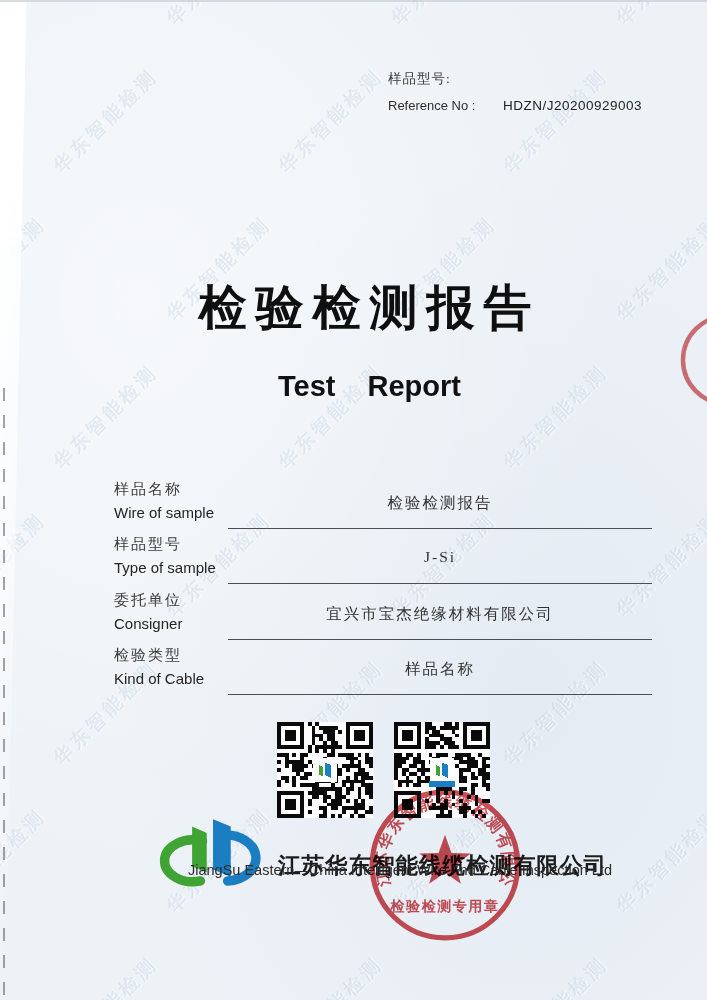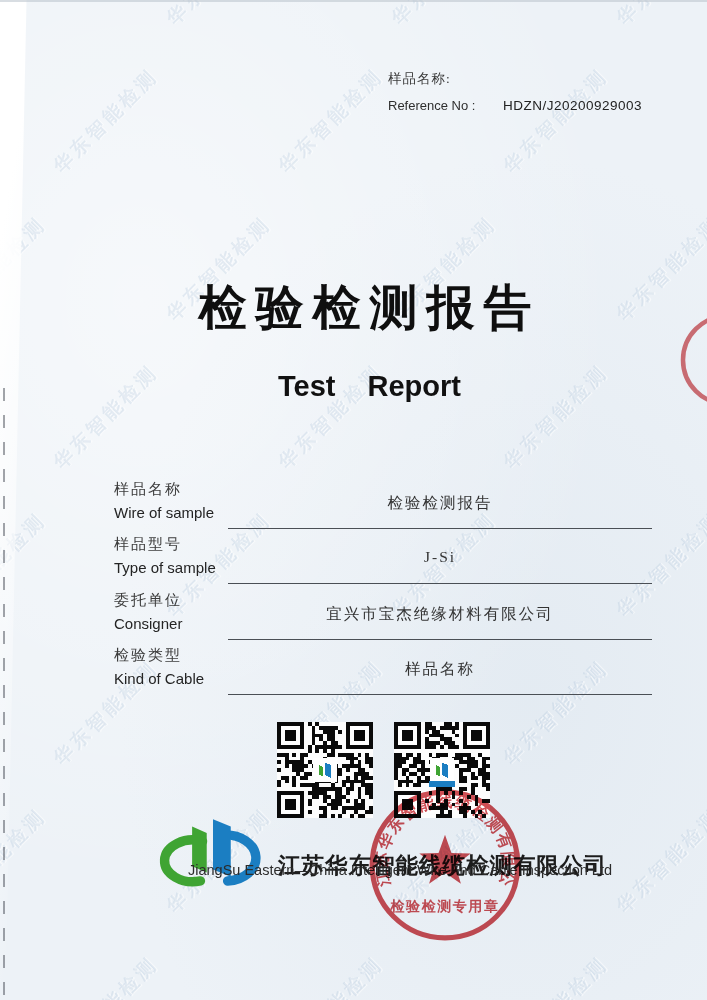--- a/index.html
+++ b/index.html
@@ -98,21 +98,21 @@
       <span class="wm-tile" style="left: 600px; top: 848px; color: rgba(125, 160, 198, 0.17);">华东智能检测</span>
       <span class="wm-tile" style="left: 37px; top: 996px; color: rgba(125, 160, 198, 0.17);">华东智能检测</span>
       <span class="wm-tile" style="left: 262px; top: 996px; color: rgba(125, 160, 198, 0.17);">华东智能检测</span>
       <span class="wm-tile" style="left: 487px; top: 996px; color: rgba(125, 160, 198, 0.17);">华东智能检测</span>
     </div>
 
   <div class="scan-margin"></div>
   <div class="scan-edge-line"></div>
   <div class="scan-top-line"></div>
 
-  <div class="abs report-no-cn serif">样品名称:</div>
+  <div class="abs report-no-cn serif">样品型号:</div>
   <div class="abs report-no-en">Reference No :</div>
   <div class="abs report-no-val">HDZN/J20200929003</div>
 
   <div class="abs title-cn">检验检测报告</div>
   <div class="abs title-en">Test Report</div>
 
   <div class="field-row" style="top:480px;">
     <span class="f-label-cn serif">样品名称</span>
     <span class="f-label-en">Wire of sample</span>
     <span class="f-value serif">检验检测报告</span>

